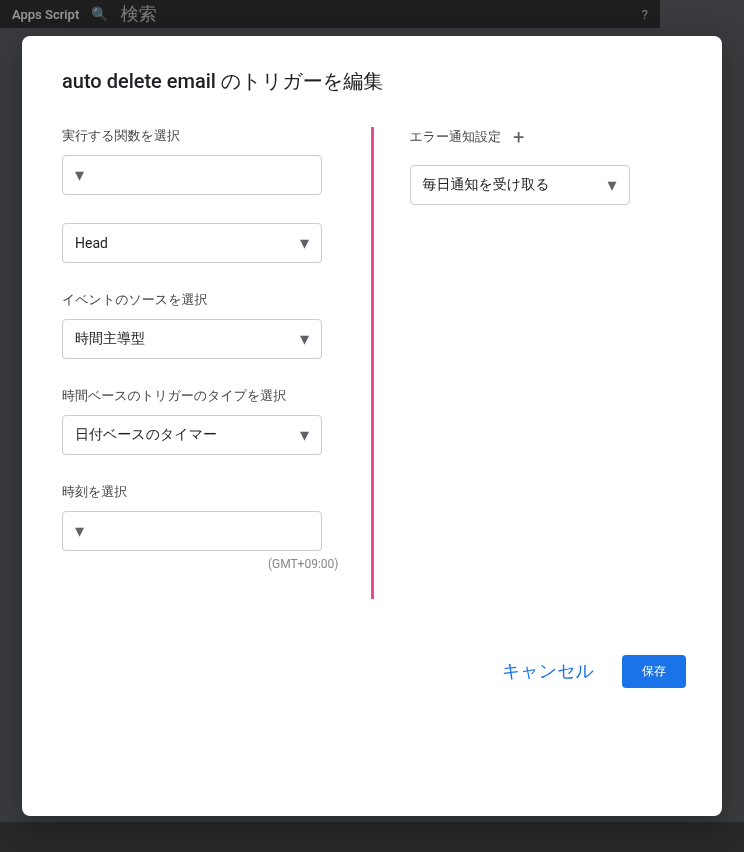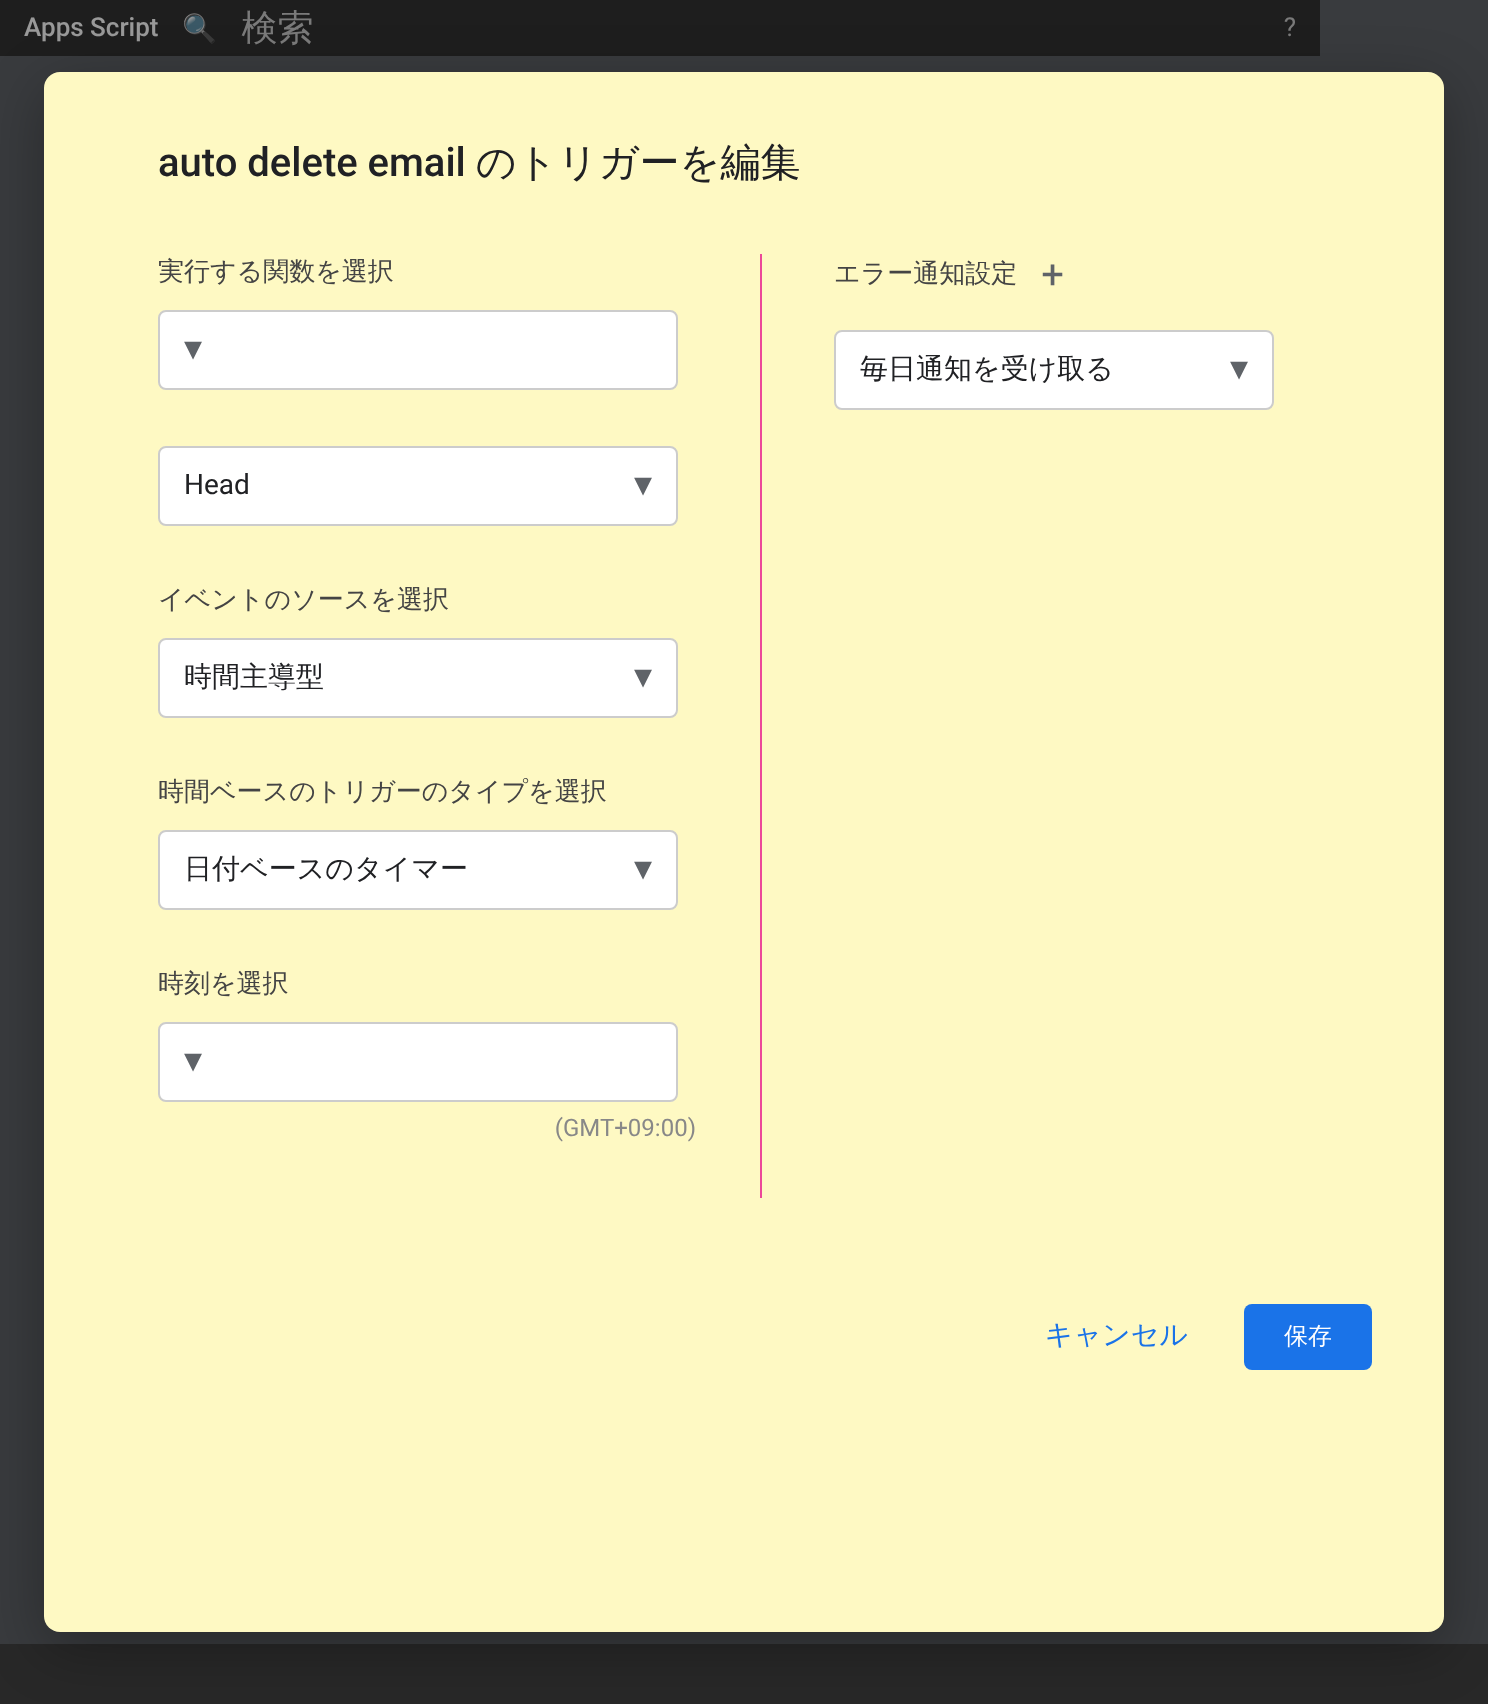--- a/index.html
+++ b/index.html
@@ -65,45 +65,45 @@
       left: 0;
       width: 100%;
       height: 100%;
       background: rgba(0,0,0,0.4);
       display: flex;
       align-items: center;
       justify-content: center;
     }
 
     .dialog {
-      background: #fef9c3;
+      background: #ffffff;
       border-radius: 8px;
       width: 700px;
       min-height: 780px;
-      padding: 32px 36px 28px 57px;
+      padding: 32px 36px 28px 40px;
       position: relative;
       box-shadow: 0 8px 30px rgba(0,0,0,0.3);
     }
 
     .dialog-title {
       font-size: 20px;
       font-weight: 500;
       color: #202124;
       margin-bottom: 32px;
     }
 
     .dialog-body {
       display: flex;
       gap: 0;
     }
 
     .left-col {
       flex: 1;
       padding-right: 32px;
-      border-right: 1px solid #ec4899;
+      border-right: 3px solid #ec4899;
     }
 
     .right-col {
       flex: 1;
       padding-left: 36px;
     }
 
     .field-group {
       margin-bottom: 28px;
     }
@@ -170,21 +170,21 @@
       align-items: center;
       gap: 16px;
       margin-top: 40px;
       padding-top: 12px;
     }
 
     .btn-cancel {
       background: transparent;
       border: none;
       color: #1a73e8;
-      font-size: 14px;
+      font-size: 18px;
       font-weight: 500;
       cursor: pointer;
       padding: 8px 12px;
       border-radius: 4px;
     }
 
     .btn-save {
       background: #1a73e8;
       border: none;
       color: #fff;

